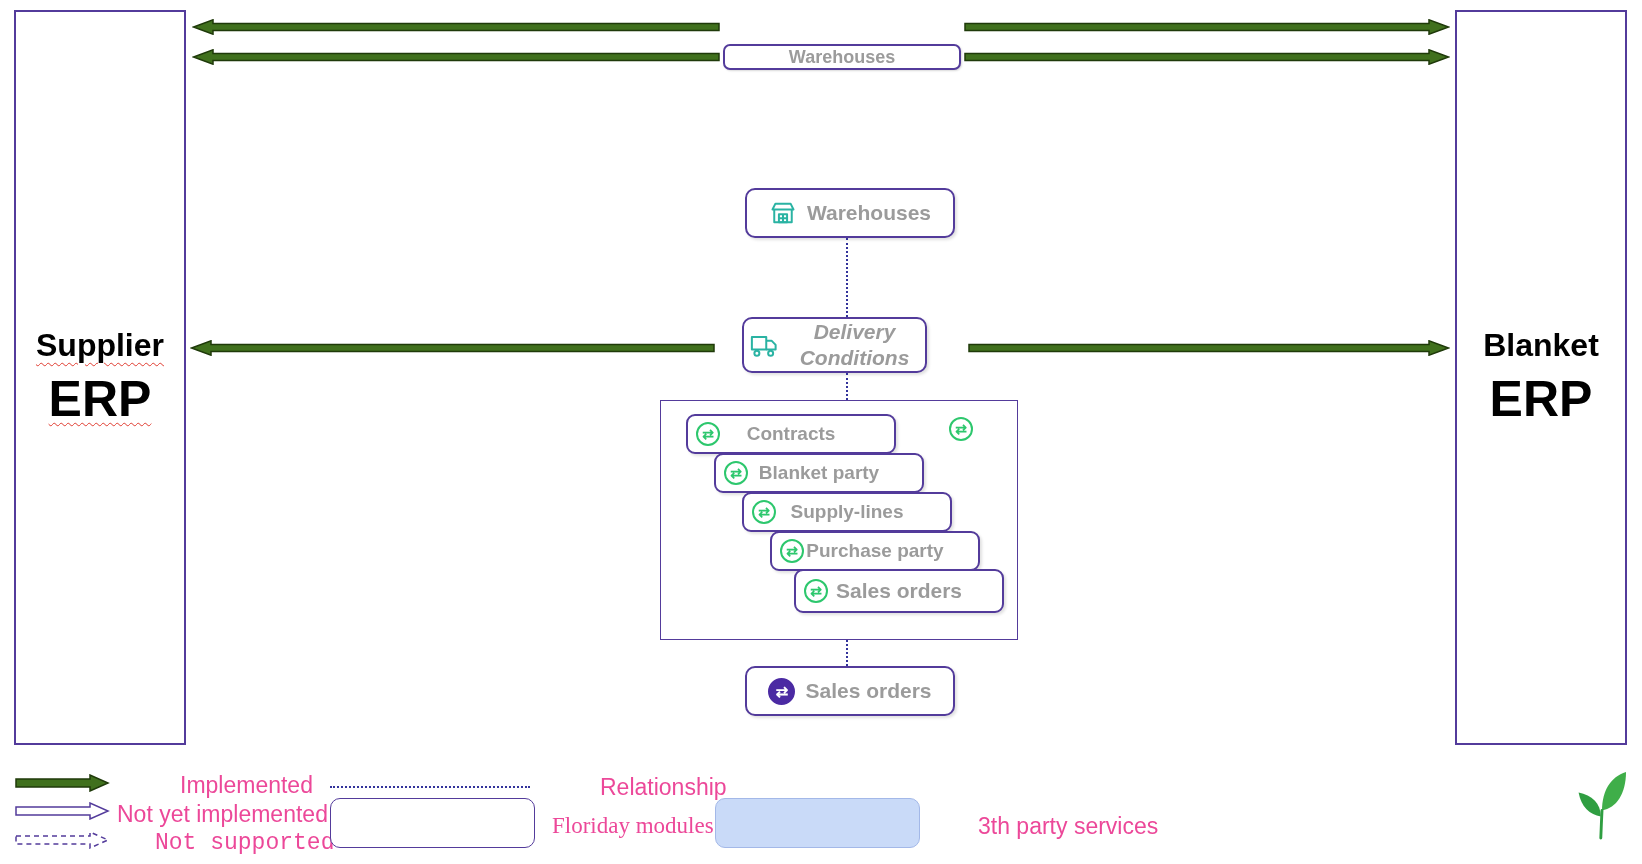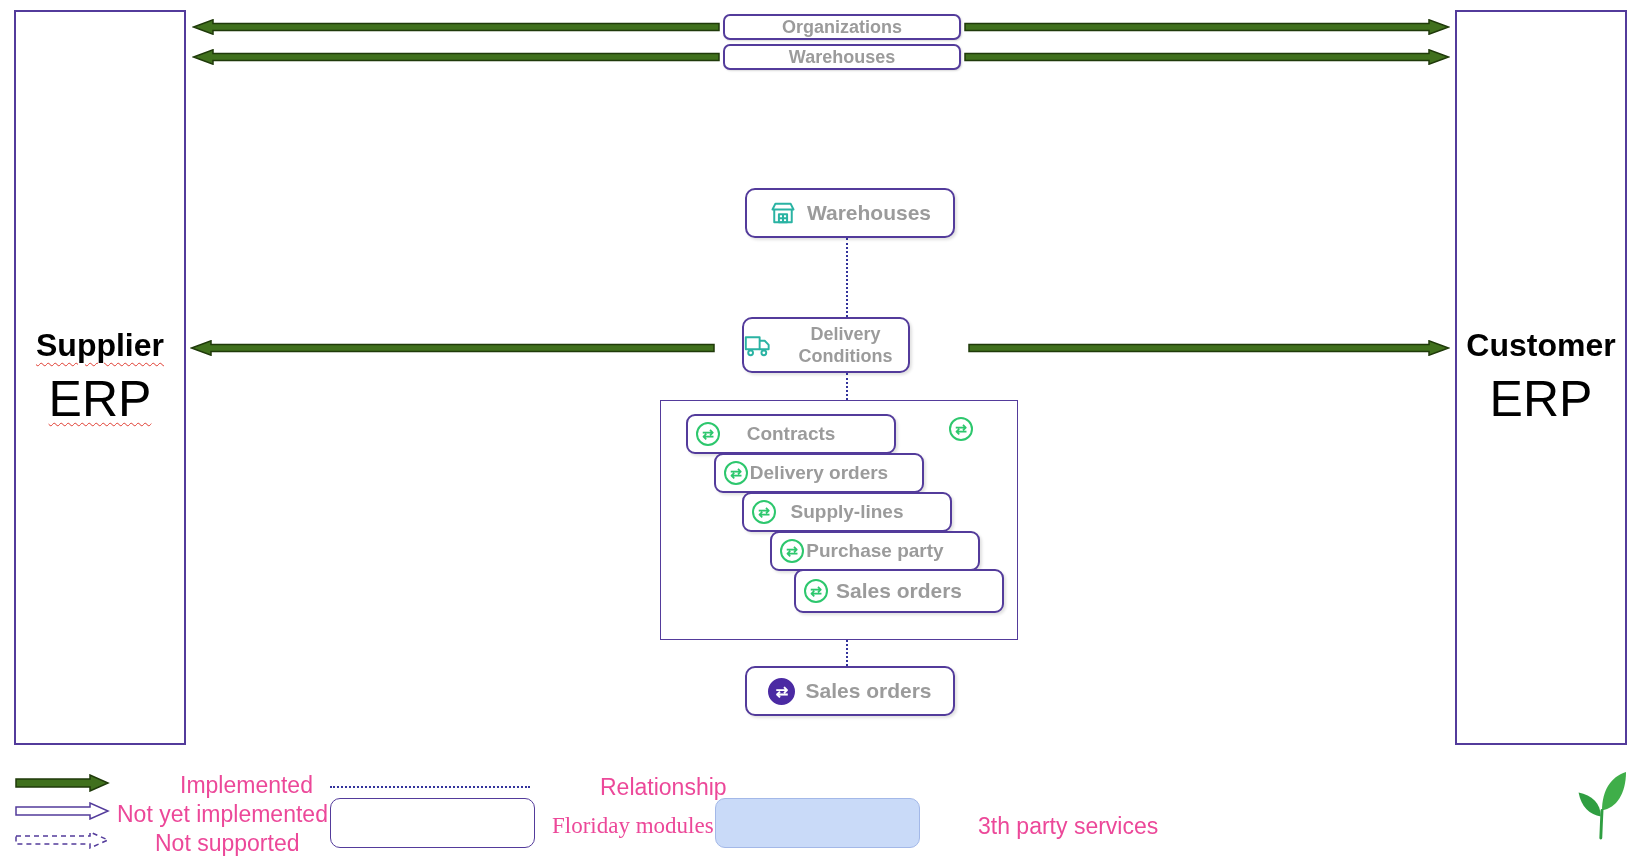--- a/index.html
+++ b/index.html
@@ -11,21 +11,21 @@
 
   
   .erp-box {
     position: absolute; top: 10px; width: 172px; height: 735px;
     border: 2px solid #533b9b; background: #fff;
     display: flex; flex-direction: column; align-items: center; justify-content: center; gap: 6px;
   }
   #supplier-box { left: 14px; }
   #customer-box { left: 1455px; }
   .erp-title { font-size: 32px; font-weight: bold; color: #000; }
-  .erp-sub { font-size: 50px; font-weight: normal; color: #000; }
+  .erp-sub { font-size: 50px; font-weight: bold; color: #000; }
   .misspell {
     text-decoration: underline; text-decoration-style: wavy;
     text-decoration-color: #e03c31; text-decoration-thickness: 1px;
     text-underline-offset: 6px;
   }
 
   
   .link-label {
     position: absolute; left: 723px; width: 238px; height: 26px;
     border: 2px solid #533b9b; border-radius: 7px; background: #fff;
@@ -48,21 +48,21 @@
   #dot-3 { top: 640px; height: 26px; }
 
   
   .module {
     position: absolute; border: 2px solid #533b9b; border-radius: 10px; background: #fff;
     display: flex; align-items: center; justify-content: center; gap: 10px;
     color: #9b9b9b; font-weight: bold;
     box-shadow: 2px 2px 3px rgba(0,0,0,0.12);
   }
   #mod-warehouses { left: 745px; top: 188px; width: 210px; height: 50px; font-size: 21px; }
-  #mod-delivery   { left: 742px; top: 317px; width: 168px; height: 56px; font-size: 18px; }
+  #mod-delivery   { left: 742px; top: 317px; width: 185px; height: 56px; font-size: 21px; font-style: italic; }
   #mod-delivery .module-text { width: 130px; text-align: center; line-height: 1.25; }
   #mod-sales      { left: 745px; top: 666px; width: 210px; height: 50px; font-size: 21px; }
 
   
   .stack-container {
     position: absolute; left: 660px; top: 400px; width: 358px; height: 240px;
     border: 1.5px solid #533b9b; background: #fff;
   }
   .stack-box {
     position: absolute; width: 210px; height: 40px;
@@ -85,21 +85,21 @@
     display: flex; align-items: center; justify-content: center;
     font-size: 14px; font-weight: bold; line-height: 1; background: #fff;
   }
   .sync-green { border: 2.5px solid #2dc76d; color: #2dc76d; }
   .sync-purple { width: 27px; height: 27px; background: #4b2aa3; border: 2px solid #4b2aa3; color: #fff; font-size: 15px; }
 
   
   .legend-label { position: absolute; font-size: 23px; color: #ec4899; white-space: nowrap; }
   #lbl-implemented { left: 180px; top: 772px; }
   #lbl-notyet      { left: 117px; top: 801px; }
-  #lbl-notsupported{ left: 155px; top: 830px; }
+  #lbl-notsupported{ left: 155px; top: 830px; font-family: Liberation Mono, monospace; }
   #lbl-relationship{ left: 588px; top: 774px; margin-left: 12px; }
   #lbl-floriday    { left: 552px; top: 813px; font-family: Liberation Serif, serif; }
   #lbl-thirdparty  { left: 938px; top: 813px; margin-left: 40px; }
 
   .legend-arrow { position: absolute; left: 15px; width: 95px; height: 18px; }
   #legend-arrow-implemented { top: 774px; }
   #legend-arrow-notyet      { top: 802px; }
   #legend-arrow-notsupported{ top: 831px; }
 
   .dotted-h { position: absolute; left: 330px; top: 786px; width: 200px; height: 0; border-top: 2px dotted #33339b; }
@@ -114,31 +114,28 @@
 <body>
 
 <div class="canvas">
 
   <div class="erp-box" id="supplier-box">
     <div class="erp-title misspell">Supplier</div>
     <div class="erp-sub misspell">ERP</div>
   </div>
 
   <div class="erp-box" id="customer-box">
-    <div class="erp-title">Customer</div>
+    <div class="erp-title">Blanket</div>
     <div class="erp-sub">ERP</div>
   </div>
 
   <div class="arrow flip" style="left:192px; top:19px; width:528px;">
     <svg viewBox="0 0 528 16" preserveAspectRatio="none">
         <polygon points="1,4.5 507,4.5 507,0.8 526.5,8 507,15.2 507,11.5 1,11.5" fill="#40701d" stroke="#1f3a0a" stroke-width="1.5"></polygon>
       </svg>
-  </div>
-  <div class="link-label" id="link-organizations">
-    <span>Organizations</span>
   </div>
   <div class="arrow" style="left:964px; top:19px; width:486px;">
     <svg viewBox="0 0 486 16" preserveAspectRatio="none">
         <polygon points="1,4.5 465,4.5 465,0.8 484.5,8 465,15.2 465,11.5 1,11.5" fill="#40701d" stroke="#1f3a0a" stroke-width="1.5"></polygon>
       </svg>
   </div>
 
   <div class="arrow flip" style="left:192px; top:49px; width:528px;">
     <svg viewBox="0 0 528 16" preserveAspectRatio="none">
         <polygon points="1,4.5 507,4.5 507,0.8 526.5,8 507,15.2 507,11.5 1,11.5" fill="#40701d" stroke="#1f3a0a" stroke-width="1.5"></polygon>
@@ -192,21 +189,21 @@
 
   <div class="dotted-v" id="dot-2"></div>
 
   <div class="stack-container">
     <div class="stack-box" id="stack-0">
       <span class="sync-badge sync-green">⇄</span>
       <span>Contracts</span>
     </div>
     <div class="stack-box" id="stack-1">
       <span class="sync-badge sync-green">⇄</span>
-      <span>Delivery orders</span>
+      <span>Blanket party</span>
     </div>
     <div class="stack-box" id="stack-2">
       <span class="sync-badge sync-green">⇄</span>
       <span>Supply-lines</span>
     </div>
     <div class="stack-box" id="stack-3">
       <span class="sync-badge sync-green">⇄</span>
       <span>Purchase party</span>
     </div>
     <div class="stack-box" id="stack-4">

